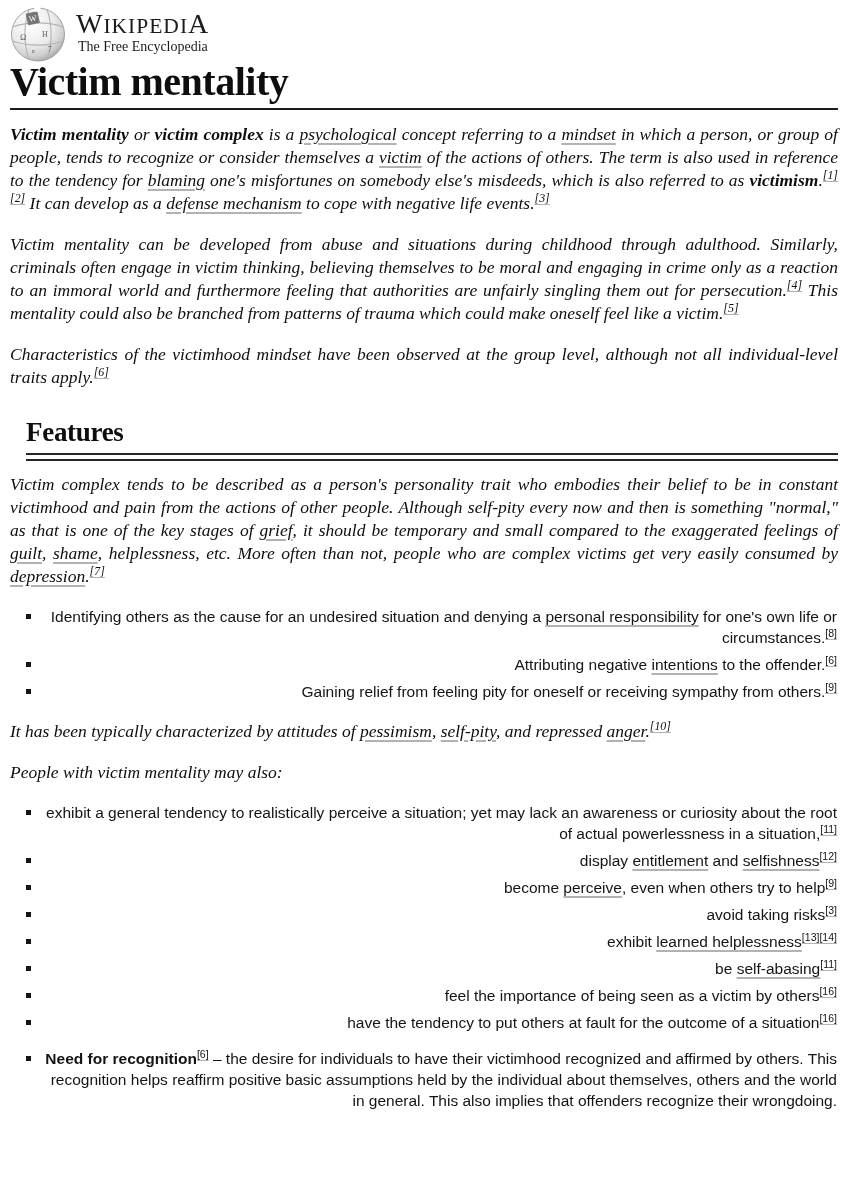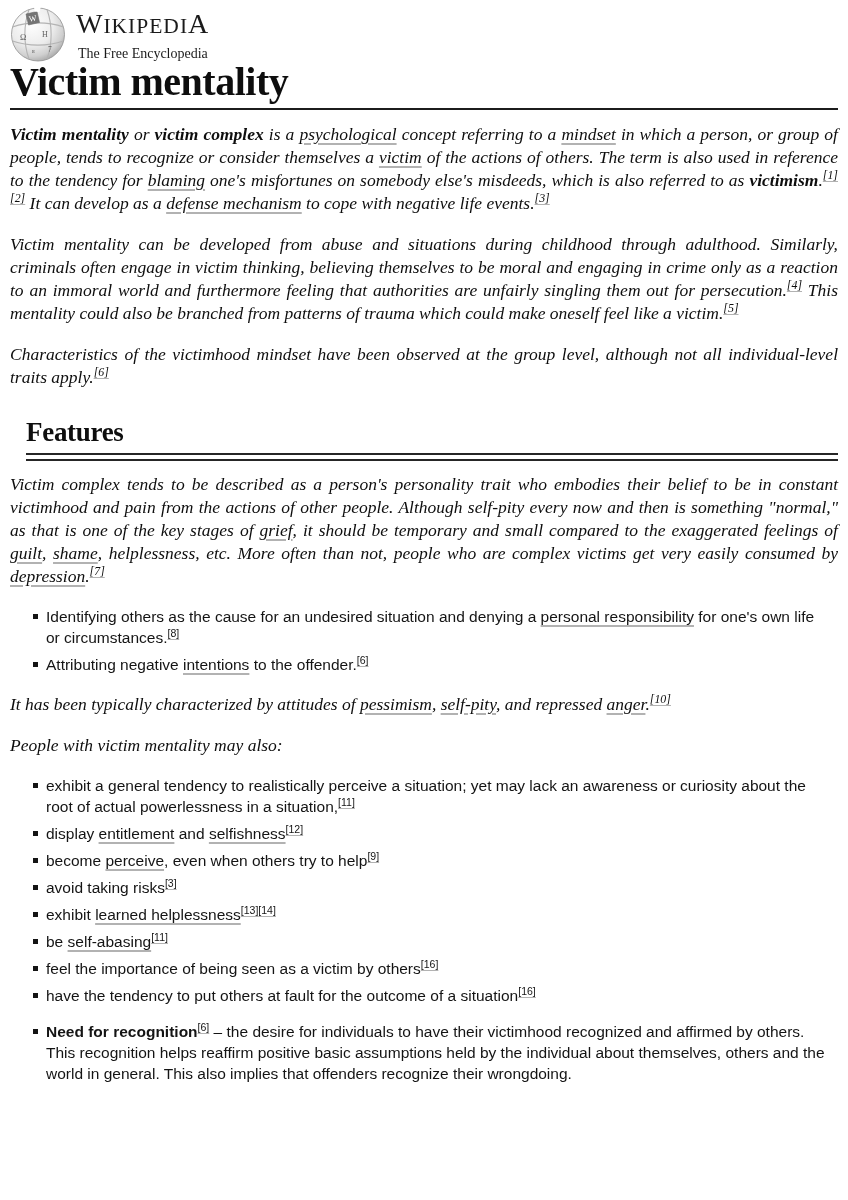--- a/index.html
+++ b/index.html
@@ -29,21 +29,21 @@
     color: #1a1a1a;
     letter-spacing: 1px;
     line-height: 1;
     white-space: nowrap;
   }
   .wm-big { font-size: 28px; }
   .wm-mid { font-size: 21.5px; }
   .tagline {
     font-family: "Liberation Serif", serif;
     font-size: 14px; color: #1a1a1a;
-    margin-top: 8px; margin-left: 2px;
+    margin-top: 1px; margin-left: 2px;
   }
 
   
   h1.article-title {
     font-family: "Liberation Serif", serif;
     font-size: 40px; font-weight: 700;
     letter-spacing: -0.5px;
     line-height: 40px;
     padding-bottom: 6px;
     border-bottom: 2.5px solid #1c1c1c;
@@ -75,23 +75,23 @@
 
   .article-body ul {
     list-style: none;
     font-family: "Liberation Sans", sans-serif;
     font-size: 15.5px; line-height: 21px;
     margin: 15px 0 10px 0;
     padding-left: 28px;
     color: #141414;
   }
   .article-body li {
-    margin: 6px 8px;
+    margin: 6px 1px;
     position: relative;
-    text-align: left;
+    text-align: right;
   }
   .article-body li::before {
     content: "";
     position: absolute; left: -13px; top: 8px;
     width: 5px; height: 5px;
     background: #141414;
   }
 
   
   .wlink {
@@ -155,20 +155,21 @@
 
   <div class="article-body">
       <p><b>Victim mentality</b> or <b>victim complex</b> is a <span class="wlink">psychological</span> concept referring to a <span class="wlink">mindset</span> in which a person, or group of people, tends to recognize or consider themselves a <span class="wlink">victim</span> of the actions of others. The term is also used in reference to the tendency for <span class="wlink">blaming</span> one's misfortunes on somebody else's misdeeds, which is also referred to as <b>victimism</b>.<sup class="ref">[1]</sup><sup class="ref">[2]</sup> It can develop as a <span class="wlink">defense mechanism</span> to cope with negative life events.<sup class="ref">[3]</sup></p>
       <p>Victim mentality can be developed from abuse and situations during childhood through adulthood. Similarly, criminals often engage in victim thinking, believing themselves to be moral and engaging in crime only as a reaction to an immoral world and furthermore feeling that authorities are unfairly singling them out for persecution.<sup class="ref">[4]</sup> This mentality could also be branched from patterns of trauma which could make oneself feel like a victim.<sup class="ref">[5]</sup></p>
       <p>Characteristics of the victimhood mindset have been observed at the group level, although not all individual-level traits apply.<sup class="ref">[6]</sup></p>
       <h2>Features</h2>
       <p>Victim complex tends to be described as a person's personality trait who embodies their belief to be in constant victimhood and pain from the actions of other people. Although self-pity every now and then is something "normal," as that is one of the key stages of <span class="wlink">grief</span>, it should be temporary and small compared to the exaggerated feelings of <span class="wlink">guilt</span>, <span class="wlink">shame</span>, helplessness, etc. More often than not, people who are complex victims get very easily consumed by <span class="wlink">depression</span>.<sup class="ref">[7]</sup></p>
       <ul>
         <li>Identifying others as the cause for an undesired situation and denying a <span class="wlink">personal responsibility</span> for one's own life or circumstances.<sup class="ref">[8]</sup></li>
         <li>Attributing negative <span class="wlink">intentions</span> to the offender.<sup class="ref">[6]</sup></li>
+        <li>Gaining relief from feeling pity for oneself or receiving sympathy from others.<sup class="ref">[9]</sup></li>
       </ul>
       <p>It has been typically characterized by attitudes of <span class="wlink">pessimism</span>, <span class="wlink">self-pity</span>, and repressed <span class="wlink">anger</span>.<sup class="ref">[10]</sup></p>
       <p>People with victim mentality may also:</p>
       <ul>
         <li>exhibit a general tendency to realistically perceive a situation; yet may lack an awareness or curiosity about the root of actual powerlessness in a situation,<sup class="ref">[11]</sup></li>
         <li>display <span class="wlink">entitlement</span> and <span class="wlink">selfishness</span><sup class="ref">[12]</sup></li>
         <li>become <span class="wlink">perceive</span>, even when others try to help<sup class="ref">[9]</sup></li>
         <li>avoid taking risks<sup class="ref">[3]</sup></li>
         <li>exhibit <span class="wlink">learned helplessness</span><sup class="ref">[13]</sup><sup class="ref">[14]</sup></li>
         <li>be <span class="wlink">self-abasing</span><sup class="ref">[11]</sup></li>

